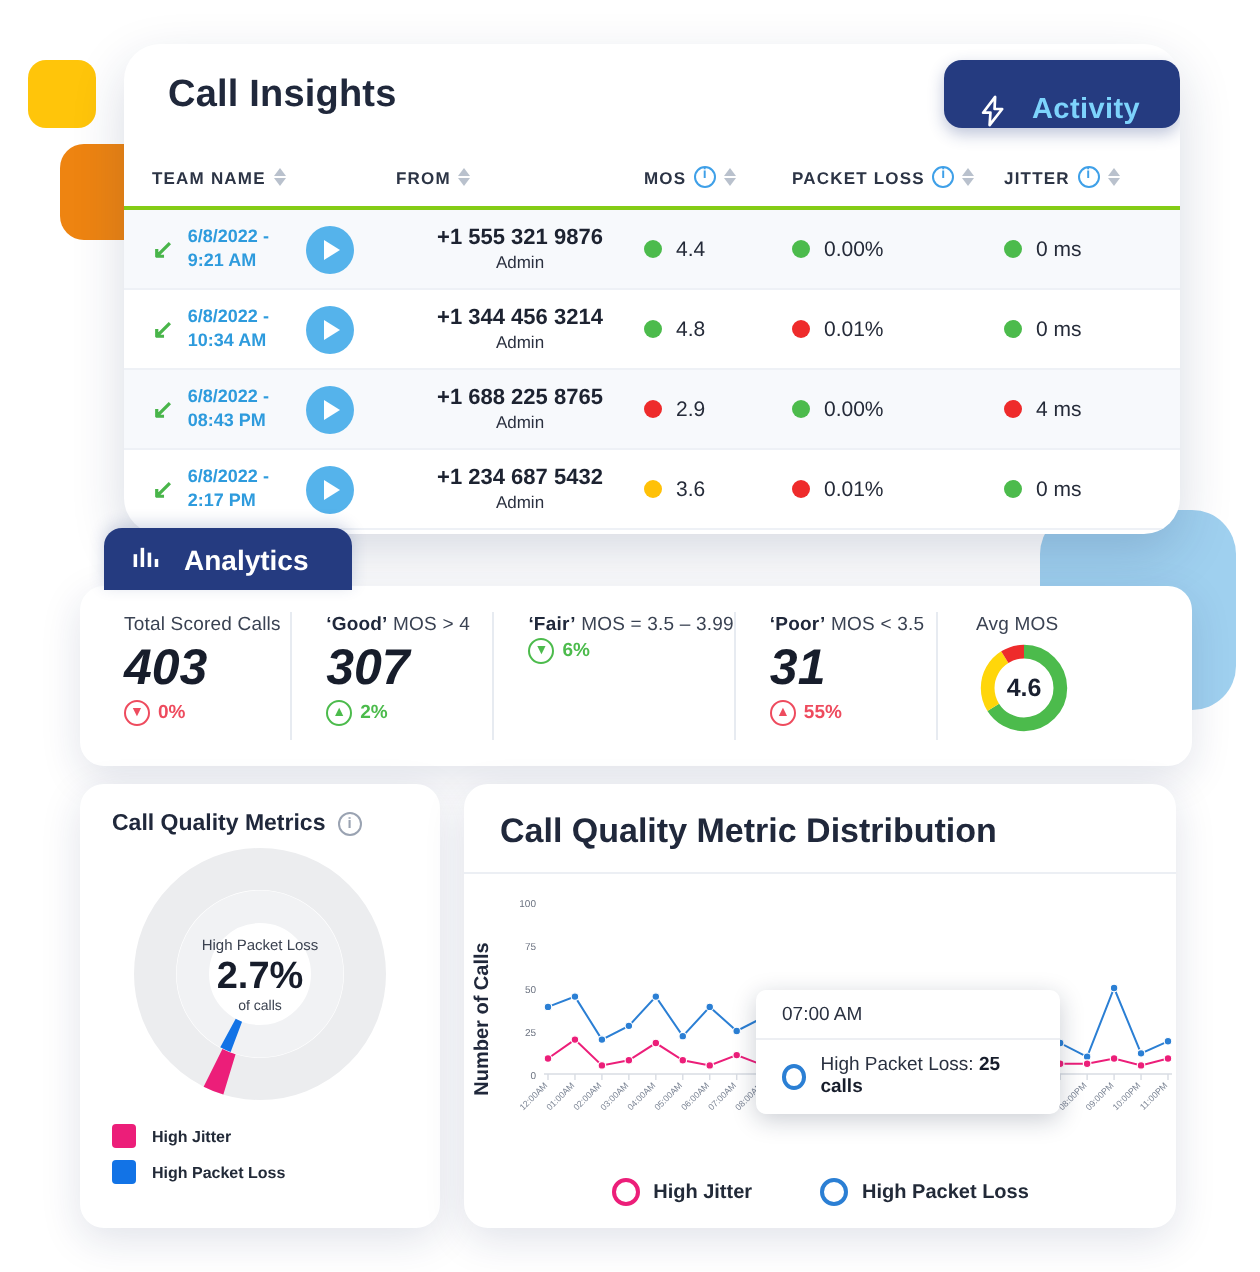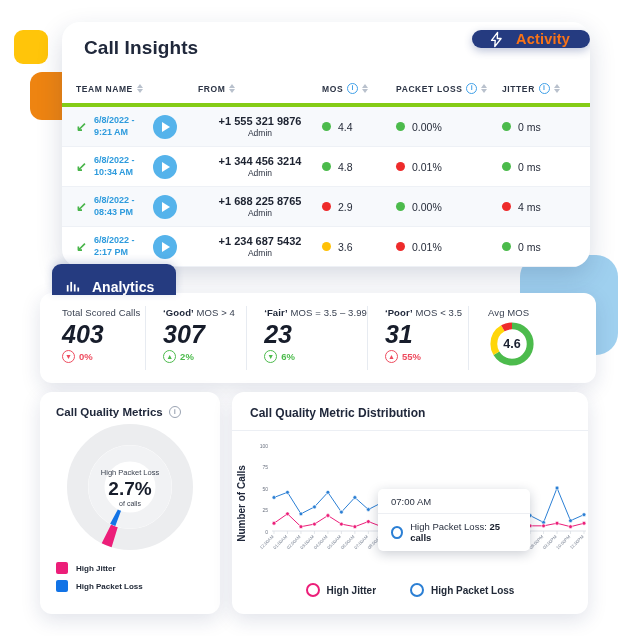--- a/index.html
+++ b/index.html
@@ -34,30 +34,30 @@
   }
   .insights-head{
     height:52px;display:flex;align-items:center;padding:0 0 0 22px;
     position:relative;
   }
   .insights-title{
     font-size:19px;font-weight:700;color:#20283b;letter-spacing:.1px;
   }
   .activity-btn{
     position:absolute;right:0px;top:8px;
-    background:#253B80;color:#f97316;border-radius:9px;
-    height:18px;padding:0 20px 0 16px;display:flex;align-items:center;gap:11px;
+    background:#253B80;color:#7dd3fc;border-radius:9px;
+    height:18px;padding:16px 20px 0 16px;display:flex;align-items:center;gap:11px;
     box-shadow:0 3px 8px rgba(37,59,128,.30);cursor:pointer;
   }
   .activity-btn .lbl{font-size:14.5px;font-weight:700;letter-spacing:.2px;}
 
   table.tbl{width:100%;border-collapse:collapse;table-layout:fixed;}
   table.tbl th{
     font-size:8.5px;font-weight:700;color:#2c3445;letter-spacing:.6px;
-    text-align:left;padding:9px 0 9px 0;border-bottom:4px solid #84cc16;
+    text-align:left;padding:9px 0 9px 0;border-bottom:2px solid #84cc16;
     vertical-align:middle;white-space:nowrap;
   }
   .th-in{display:flex;align-items:center;gap:4px;}
   .sorter{display:inline-flex;flex-direction:column;gap:1.5px;line-height:0;}
   .sorter i{
     display:block;width:0;height:0;border-left:3.5px solid transparent;
     border-right:3.5px solid transparent;
   }
   .sorter i.up{border-bottom:4.5px solid #b9c1cd;}
   .sorter i.dn{border-top:4.5px solid #b9c1cd;}
@@ -86,21 +86,21 @@
   .from-cell{text-align:center;padding-right:18px;}
   .from-num{font-size:11px;font-weight:700;color:#1d2331;line-height:14px;}
   .from-sub{font-size:8.5px;color:#2b3140;line-height:11px;}
   .metric{display:flex;align-items:center;gap:7px;font-size:10.5px;color:#252b39;}
   .dot{width:9px;height:9px;border-radius:50%;flex:0 0 auto;}
 
   
   .analytics-tab{
     position:absolute;left:52px;top:264px;z-index:5;
     background:#253B80;color:#fff;border-radius:9px 9px 0 0;
-    height:31px;padding:0 22px 0 14px;display:flex;align-items:flex-end;gap:10px;
+    height:31px;padding:0 22px 0 14px;display:flex;align-items:center;gap:10px;
     box-shadow:0 -2px 8px rgba(37,59,128,.20);cursor:pointer;
   }
   .analytics-tab .lbl{font-size:14px;font-weight:700;}
   .kpi-card{
     position:absolute;left:40px;top:293px;width:548px;height:90px;
     background:#fff;border-radius:12px;
     box-shadow:0 6px 20px rgba(23,40,89,.13);
     z-index:4;display:flex;align-items:stretch;padding:0 4px;
   }
   .kpi{
@@ -150,21 +150,21 @@
   .lg-row{display:flex;align-items:center;gap:8px;margin-top:6px;}
   .lg-sw{width:12px;height:12px;border-radius:2px;}
   .lg-tx{font-size:8px;color:#222a38;font-weight:600;}
 
   .dist-card{
     position:absolute;left:232px;top:392px;width:356px;height:222px;
     background:#fff;border-radius:12px;
     box-shadow:0 6px 20px rgba(23,40,89,.13);z-index:4;overflow:hidden;
   }
   .dist-title{
-    font-size:12px;font-weight:700;color:#20283b;padding:14px 0 10px 18px;
+    font-size:17px;font-weight:700;color:#20283b;padding:14px 0 10px 18px;
     border-bottom:1px solid #eceff4;
   }
   .chart-area{position:relative;width:356px;height:150px;}
   .ylabel{
     position:absolute;left:2px;top:22px;height:100px;width:14px;
     display:flex;align-items:center;justify-content:center;
     font-size:10px;font-weight:700;color:#20283b;
     transform-origin:center;
   }
   .ylabel span{transform:rotate(-90deg);white-space:nowrap;}
@@ -443,21 +443,20 @@
       <div class="kpi-label"><b>‘Good’</b><span> MOS &gt; 4</span></div>
       <div class="kpi-val">307</div>
       <div class="kpi-delta" style="color:#4CBB4C">
         <span class="chev">▲</span>
         <span>2%</span>
       </div>
     </div>
 
     <div class="kpi">
       <div class="kpi-label"><b>‘Fair’</b><span> MOS = 3.5 – 3.99</span></div>
-      <div class="kpi-val">23</div>
       <div class="kpi-delta" style="color:#4CBB4C">
         <span class="chev">▼</span>
         <span>6%</span>
       </div>
     </div>
 
     <div class="kpi">
       <div class="kpi-label"><b>‘Poor’</b><span> MOS &lt; 3.5</span></div>
       <div class="kpi-val">31</div>
       <div class="kpi-delta" style="color:#EE4B5E">

